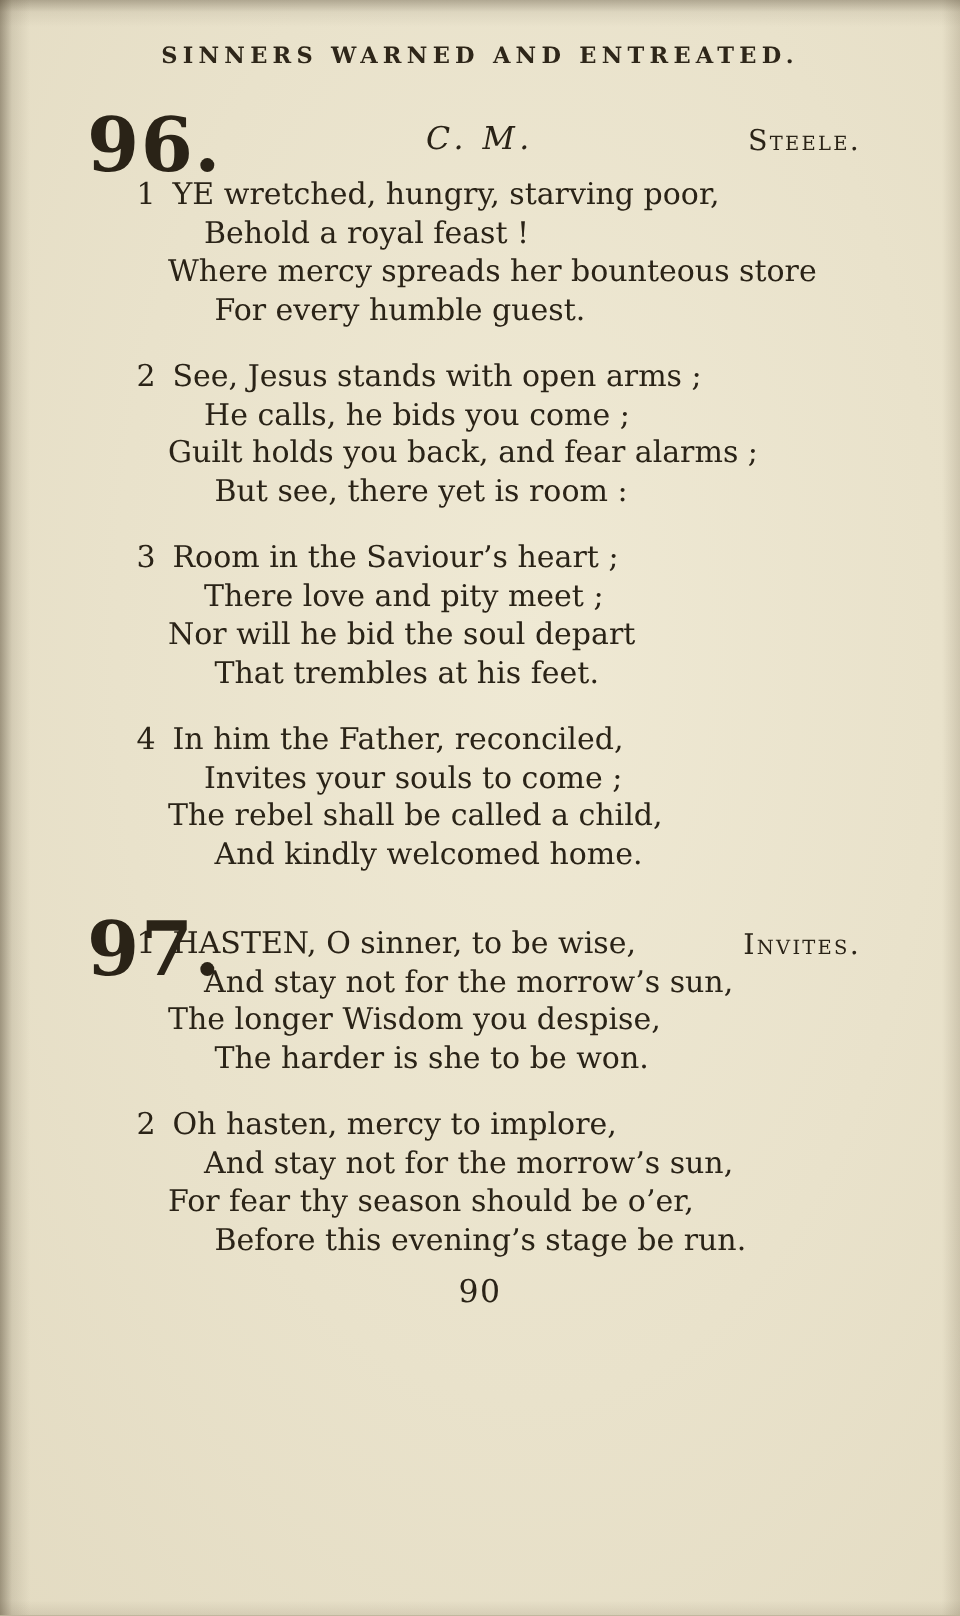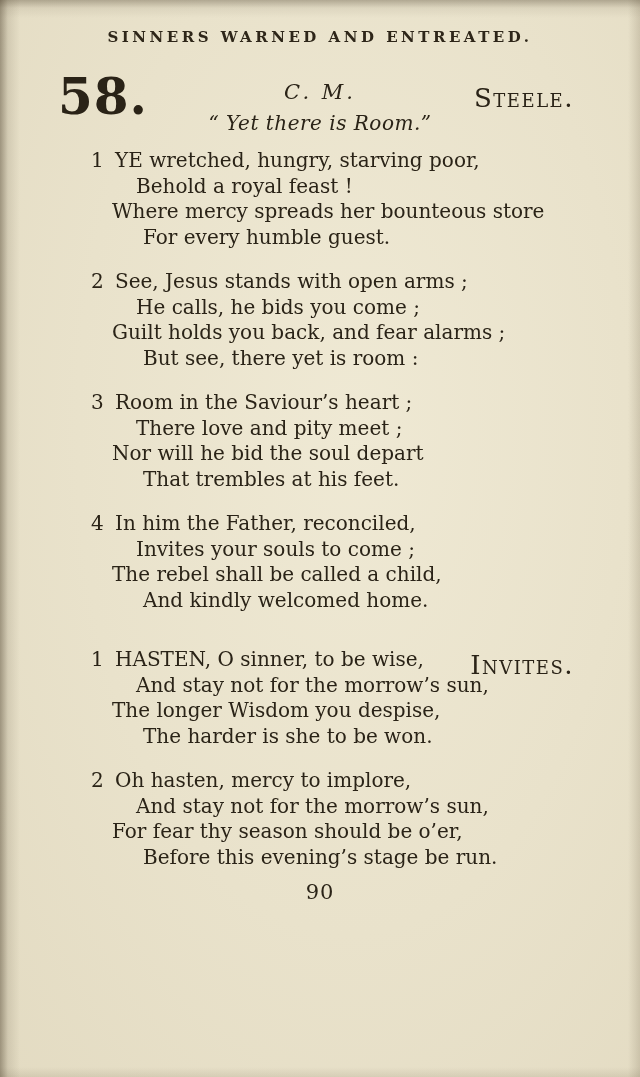--- a/index.html
+++ b/index.html
@@ -52,21 +52,21 @@
   .hymn-meter {
     text-align: center;
     font-size: 21px;
     letter-spacing: 3px;
     font-style: italic;
   }
   .hymn-author {
     position: absolute;
     right: 66px;
     top: 3px;
-    font-size: 26px;
+    font-size: 19px;
     font-variant: small-caps;
     letter-spacing: 1.5px;
   }
   .hymn-title {
     text-align: center;
     font-style: italic;
     font-size: 20px;
     margin-top: 7px;
     letter-spacing: 0.5px;
   }
@@ -94,24 +94,23 @@
 </style>
 </head>
 <body>
 
 <div class="page">
 
   <div class="running-header">SINNERS WARNED AND ENTREATED.</div>
 
   <section>
     <div class="hymn-head first">
-      <div class="hymn-number">58.</div>
+      <div class="hymn-number">96.</div>
       <div class="hymn-meter">C. M.</div>
       <div class="hymn-author">Steele.</div>
-      <div class="hymn-title">“ Yet there is Room.”</div>
     </div>
 
     <div class="stanza tight">
       <div class="line l1"><span class="snum">1</span><span>YE wretched, hungry, starving poor,</span></div>
       <div class="line l2">Behold a royal feast !</div>
       <div class="line l3">Where mercy spreads her bounteous store</div>
       <div class="line l4">For every humble guest.</div>
     </div>
 
     <div class="stanza">
@@ -131,20 +130,21 @@
     <div class="stanza">
       <div class="line l1"><span class="snum">4</span><span>In him the Father, reconciled,</span></div>
       <div class="line l2">Invites your souls to come ;</div>
       <div class="line l3">The rebel shall be called a child,</div>
       <div class="line l4">And kindly welcomed home.</div>
     </div>
   </section>
 
   <section>
     <div class="hymn-head second">
+      <div class="hymn-number">97.</div>
       <div class="hymn-author">Invites.</div>
     </div>
 
     <div class="stanza tight">
       <div class="line l1"><span class="snum">1</span><span>HASTEN, O sinner, to be wise,</span></div>
       <div class="line l2">And stay not for the morrow’s sun,</div>
       <div class="line l3">The longer Wisdom you despise,</div>
       <div class="line l4">The harder is she to be won.</div>
     </div>
 

